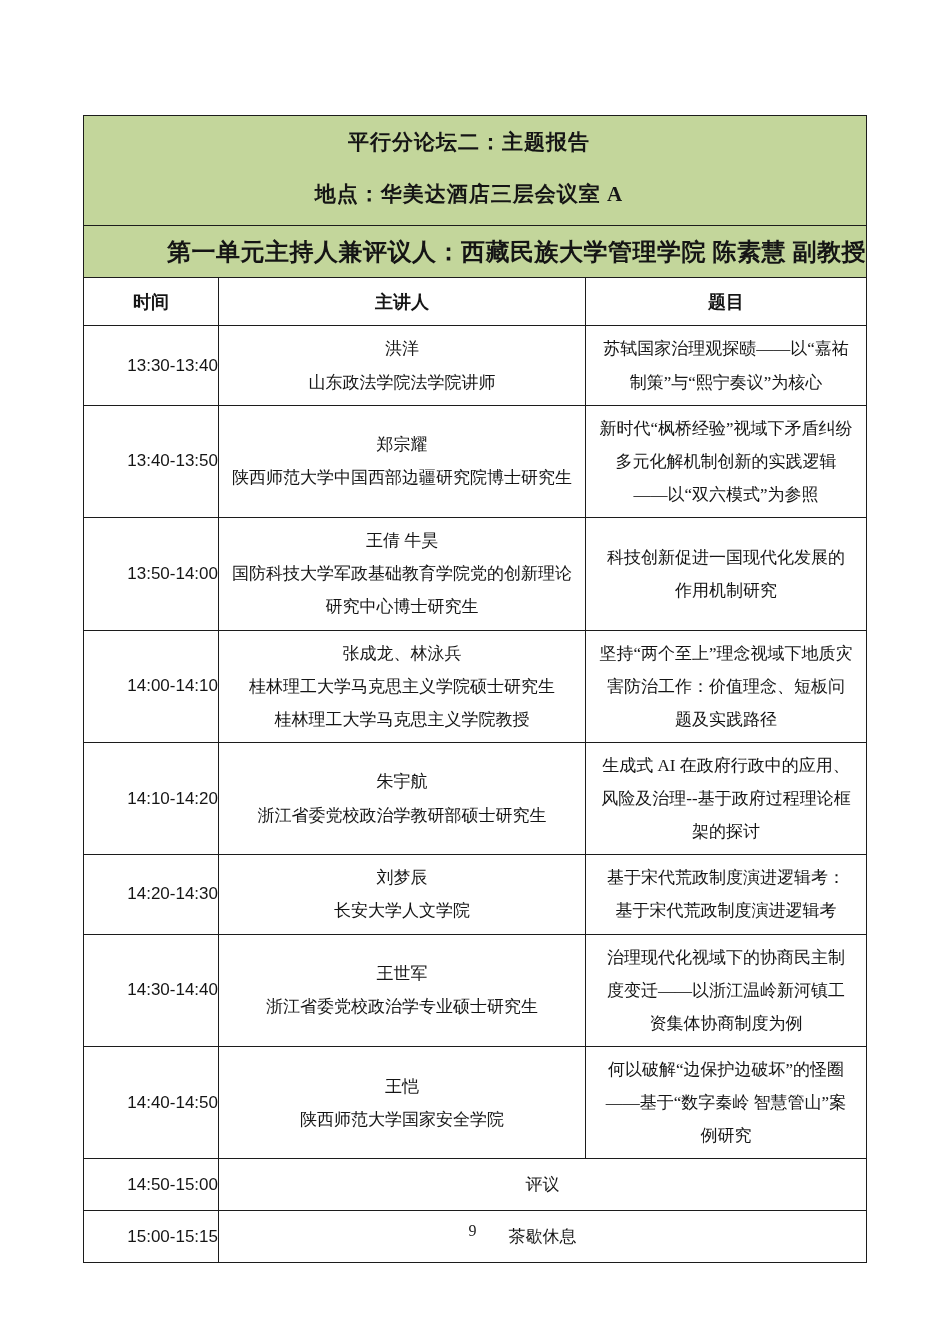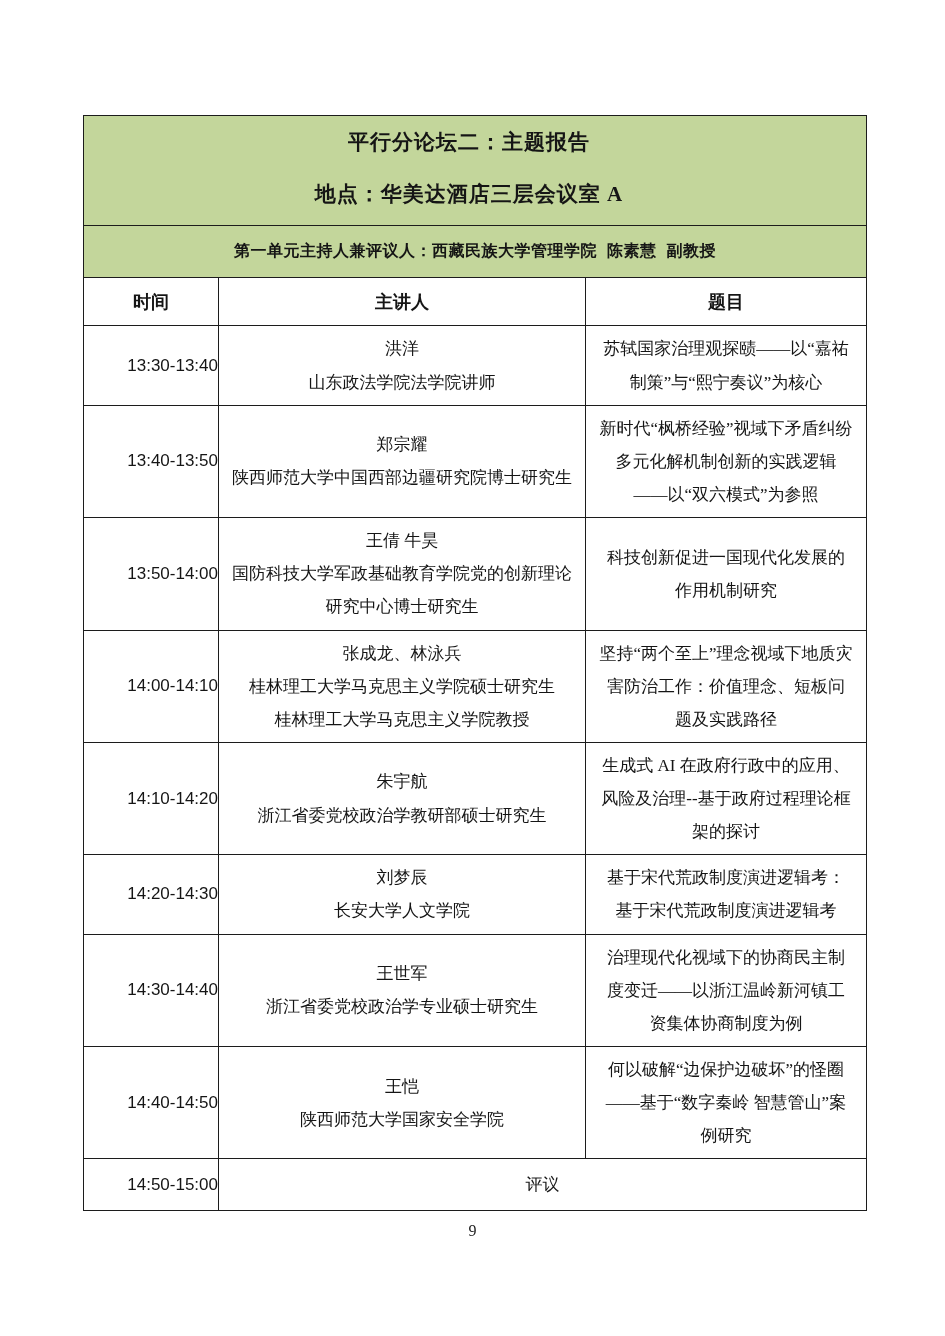--- a/index.html
+++ b/index.html
@@ -34,27 +34,26 @@
   }
   .banner-title, .banner-location {
     font-size: 21px;
     font-weight: bold;
     letter-spacing: 1px;
     line-height: 1.2;
   }
   .banner-location { margin-top: 27px; }
   td.unit-host {
     background: var(--header-green);
-    text-align: center;
+    text-align: right;
     vertical-align: middle;
     height: 52px;
-    font-size: 16px;
+    font-size: 24px;
     font-weight: bold;
     letter-spacing: 0.5px;
-    font-family: Liberation Mono, monospace;
   }
   tr.col-header th {
     background: #ffffff;
     height: 48px;
     text-align: center;
     vertical-align: middle;
     font-size: 18px;
     font-weight: bold;
   }
   td.time-cell {
@@ -180,18 +179,22 @@
           <td class="speaker-cell">
             <div class="speaker-line">王恺</div>
             <div class="speaker-line">陕西师范大学国家安全学院</div>
           </td>
           <td class="title-cell">何以破解“边保护边破坏”的怪圈——基于“数字秦岭 智慧管山”案例研究</td>
         </tr>
         <tr>
           <td class="time-cell">14:50-15:00</td>
           <td colspan="2" class="merged-cell">评议</td>
         </tr>
+        <tr>
+          <td class="time-cell">15:00-15:15</td>
+          <td colspan="2" class="merged-cell">茶歇休息</td>
+        </tr>
       </tbody>
   </table>
 
   <div class="page-number">9</div>
 
 </div>
 
 </body></html>

